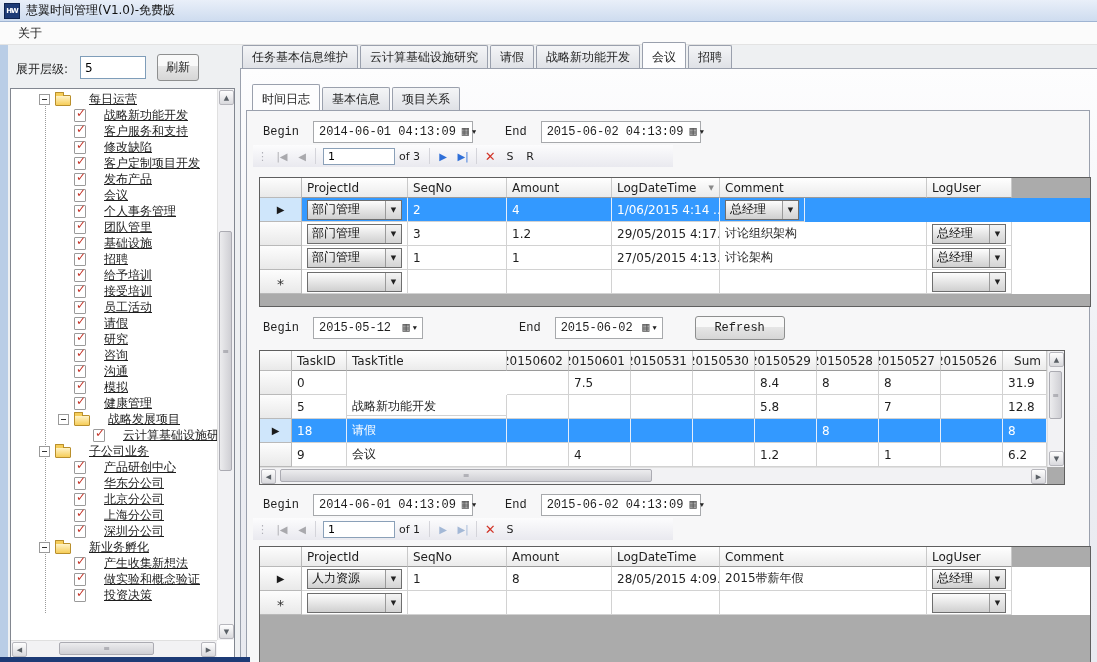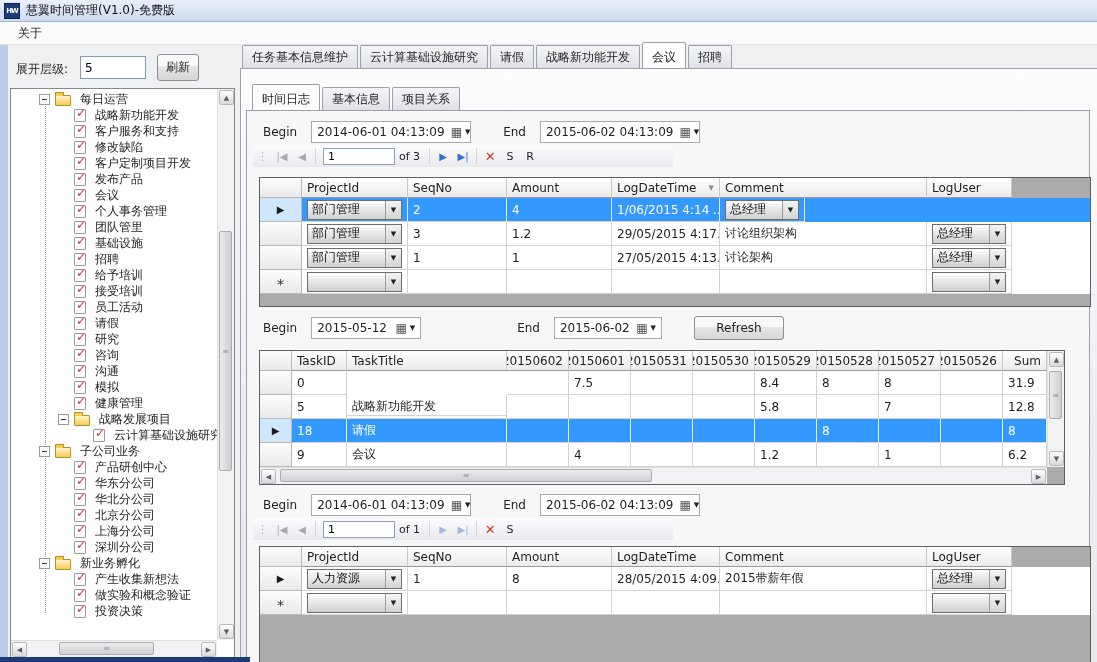--- a/index.html
+++ b/index.html
@@ -39,21 +39,21 @@
   .exp { width:11px; height:11px; border:1px solid #9a9a9a; background:#fff; position:relative; flex:0 0 auto; }
   .exp::after { content:""; position:absolute; left:2px; right:2px; top:4px; height:1px; background:#333; }
   .folder { width:16px; height:11px; position:relative; flex:0 0 auto; margin-top:2px;
     background:linear-gradient(#fff3c8,#f6cd58); border:1px solid #b98f2c; border-radius:1px; }
   .folder::before { content:""; position:absolute; top:-4px; left:-1px; width:7px; height:3px;
     background:#f6cd58; border:1px solid #b98f2c; border-bottom:none; border-radius:1px 1px 0 0; }
   .task { width:12px; height:13px; background:#fff; border:1px solid #9a9a9a; position:relative;
     flex:0 0 auto; border-radius:1px; }
   .task::after { content:"\2713"; position:absolute; left:1px; top:-4px; color:#c5352a;
     font-size:12px; font-weight:bold; }
-  .tree-label { margin-left:9px; }
+  .tree-label { margin-left:18px;text-decoration:underline; }
 
   
   .sb-v { position:absolute; top:0; right:0; width:17px; bottom:0; background:#f2f2f4; border-left:1px solid #e0e0e0; }
   .sb-h { position:absolute; left:0; right:0; bottom:0; height:17px; background:#f2f2f4; border-top:1px solid #e0e0e0; }
   .treebox .sb-v { bottom:17px; }
   .treebox .sb-h { right:17px; }
   .sb-btn { position:absolute; width:15px; height:15px; margin:1px;
     background:linear-gradient(#fefefe,#d9d9dd); border:1px solid #b7b7bd; border-radius:2px;
     color:#5a6066; font-size:7px; display:flex; align-items:center; justify-content:center; }
   .sb-thumb { position:absolute; background:linear-gradient(90deg,#ececee,#cfcfd4);
@@ -67,21 +67,21 @@
   .tabstrip-outer { position:absolute; left:242px; top:47px; height:21px; display:flex; align-items:flex-end; }
   .tab { padding:3px 9px 2px 9px; border:1px solid #9aa0ad; border-bottom:none;
     background:linear-gradient(#f4f5f7,#dfe1e6); margin-right:2px; border-radius:2px 2px 0 0;
     font-size:12px; white-space:nowrap; }
   .tab.active { background:#fdfdfe; padding-top:6px; margin-top:-3px; position:relative; z-index:3; }
   .tabstrip-inner { position:absolute; left:252px; top:88px; height:22px; display:flex; align-items:flex-end; z-index:2; }
   .inner-page { position:absolute; left:246px; top:110px; width:844px; bottom:0;
     background:#f7f7f8; border:1px solid #9aa0ad; border-bottom:none; }
 
   
-  .fieldrow { position:absolute; display:flex; align-items:center; }
+  .fieldrow { position:absolute; display:flex; align-items:center;font-family:Liberation Mono, monospace; }
   .flabel { font-size:12px; }
   .dtp { height:22px; border:1px solid #a7a9ac; background:#fff; display:flex; align-items:center;
     padding:0 5px; font-size:12px; }
   .dtp .val { flex:1; white-space:nowrap; }
   .dtp .cal { color:#555; font-size:12px; margin:0 3px 0 6px; line-height:10px; }
   .dtp .drop { font-size:7px; color:#222; }
 
   
   .nav { position:absolute; height:22px; display:flex; align-items:center;
     background:linear-gradient(#fcfcfd,#e9e9ef); padding:0 2px; }
@@ -270,25 +270,20 @@
           <span class="tree-label">产品研创中心</span>
         </div>
         <div class="tree-row">
           <span style="width: 63px; flex: 0 0 auto;"></span>
           <span class="task"></span>
           <span class="tree-label">华东分公司</span>
         </div>
         <div class="tree-row">
           <span style="width: 63px; flex: 0 0 auto;"></span>
           <span class="task"></span>
-          <span class="tree-label">华北分公司</span>
-        </div>
-        <div class="tree-row">
-          <span style="width: 63px; flex: 0 0 auto;"></span>
-          <span class="task"></span>
           <span class="tree-label">北京分公司</span>
         </div>
         <div class="tree-row">
           <span style="width: 63px; flex: 0 0 auto;"></span>
           <span class="task"></span>
           <span class="tree-label">上海分公司</span>
         </div>
         <div class="tree-row">
           <span style="width: 63px; flex: 0 0 auto;"></span>
           <span class="task"></span>

